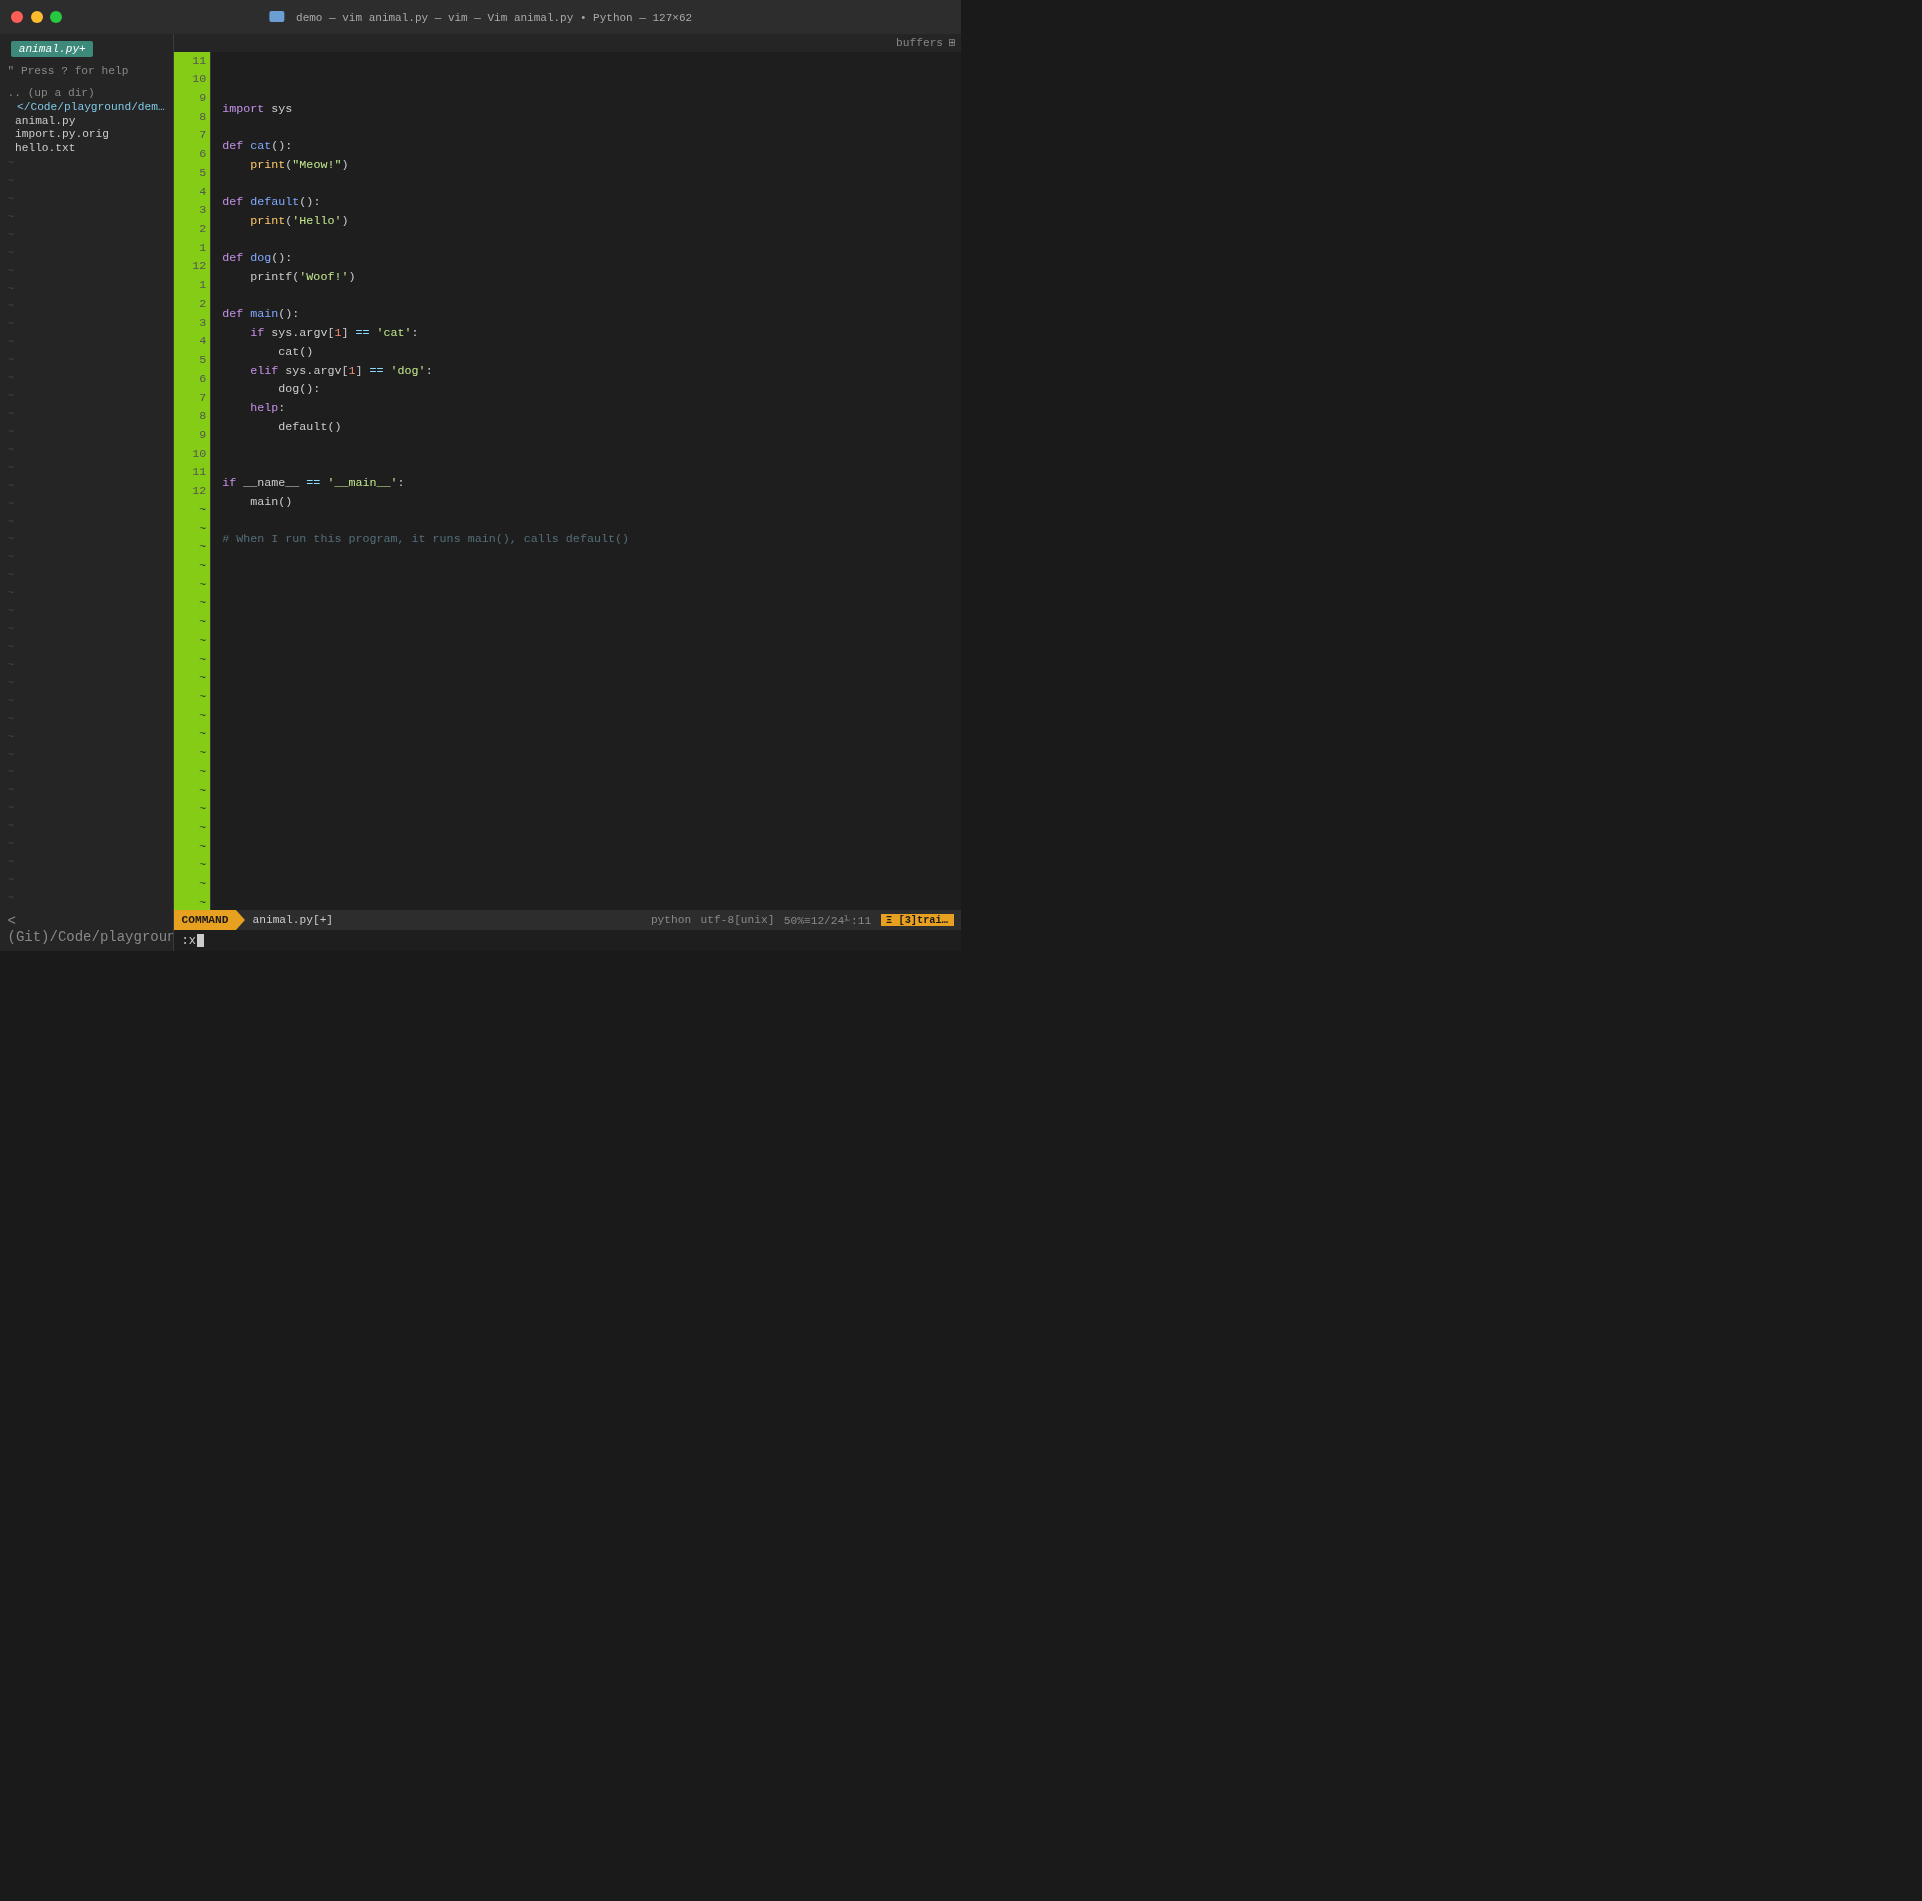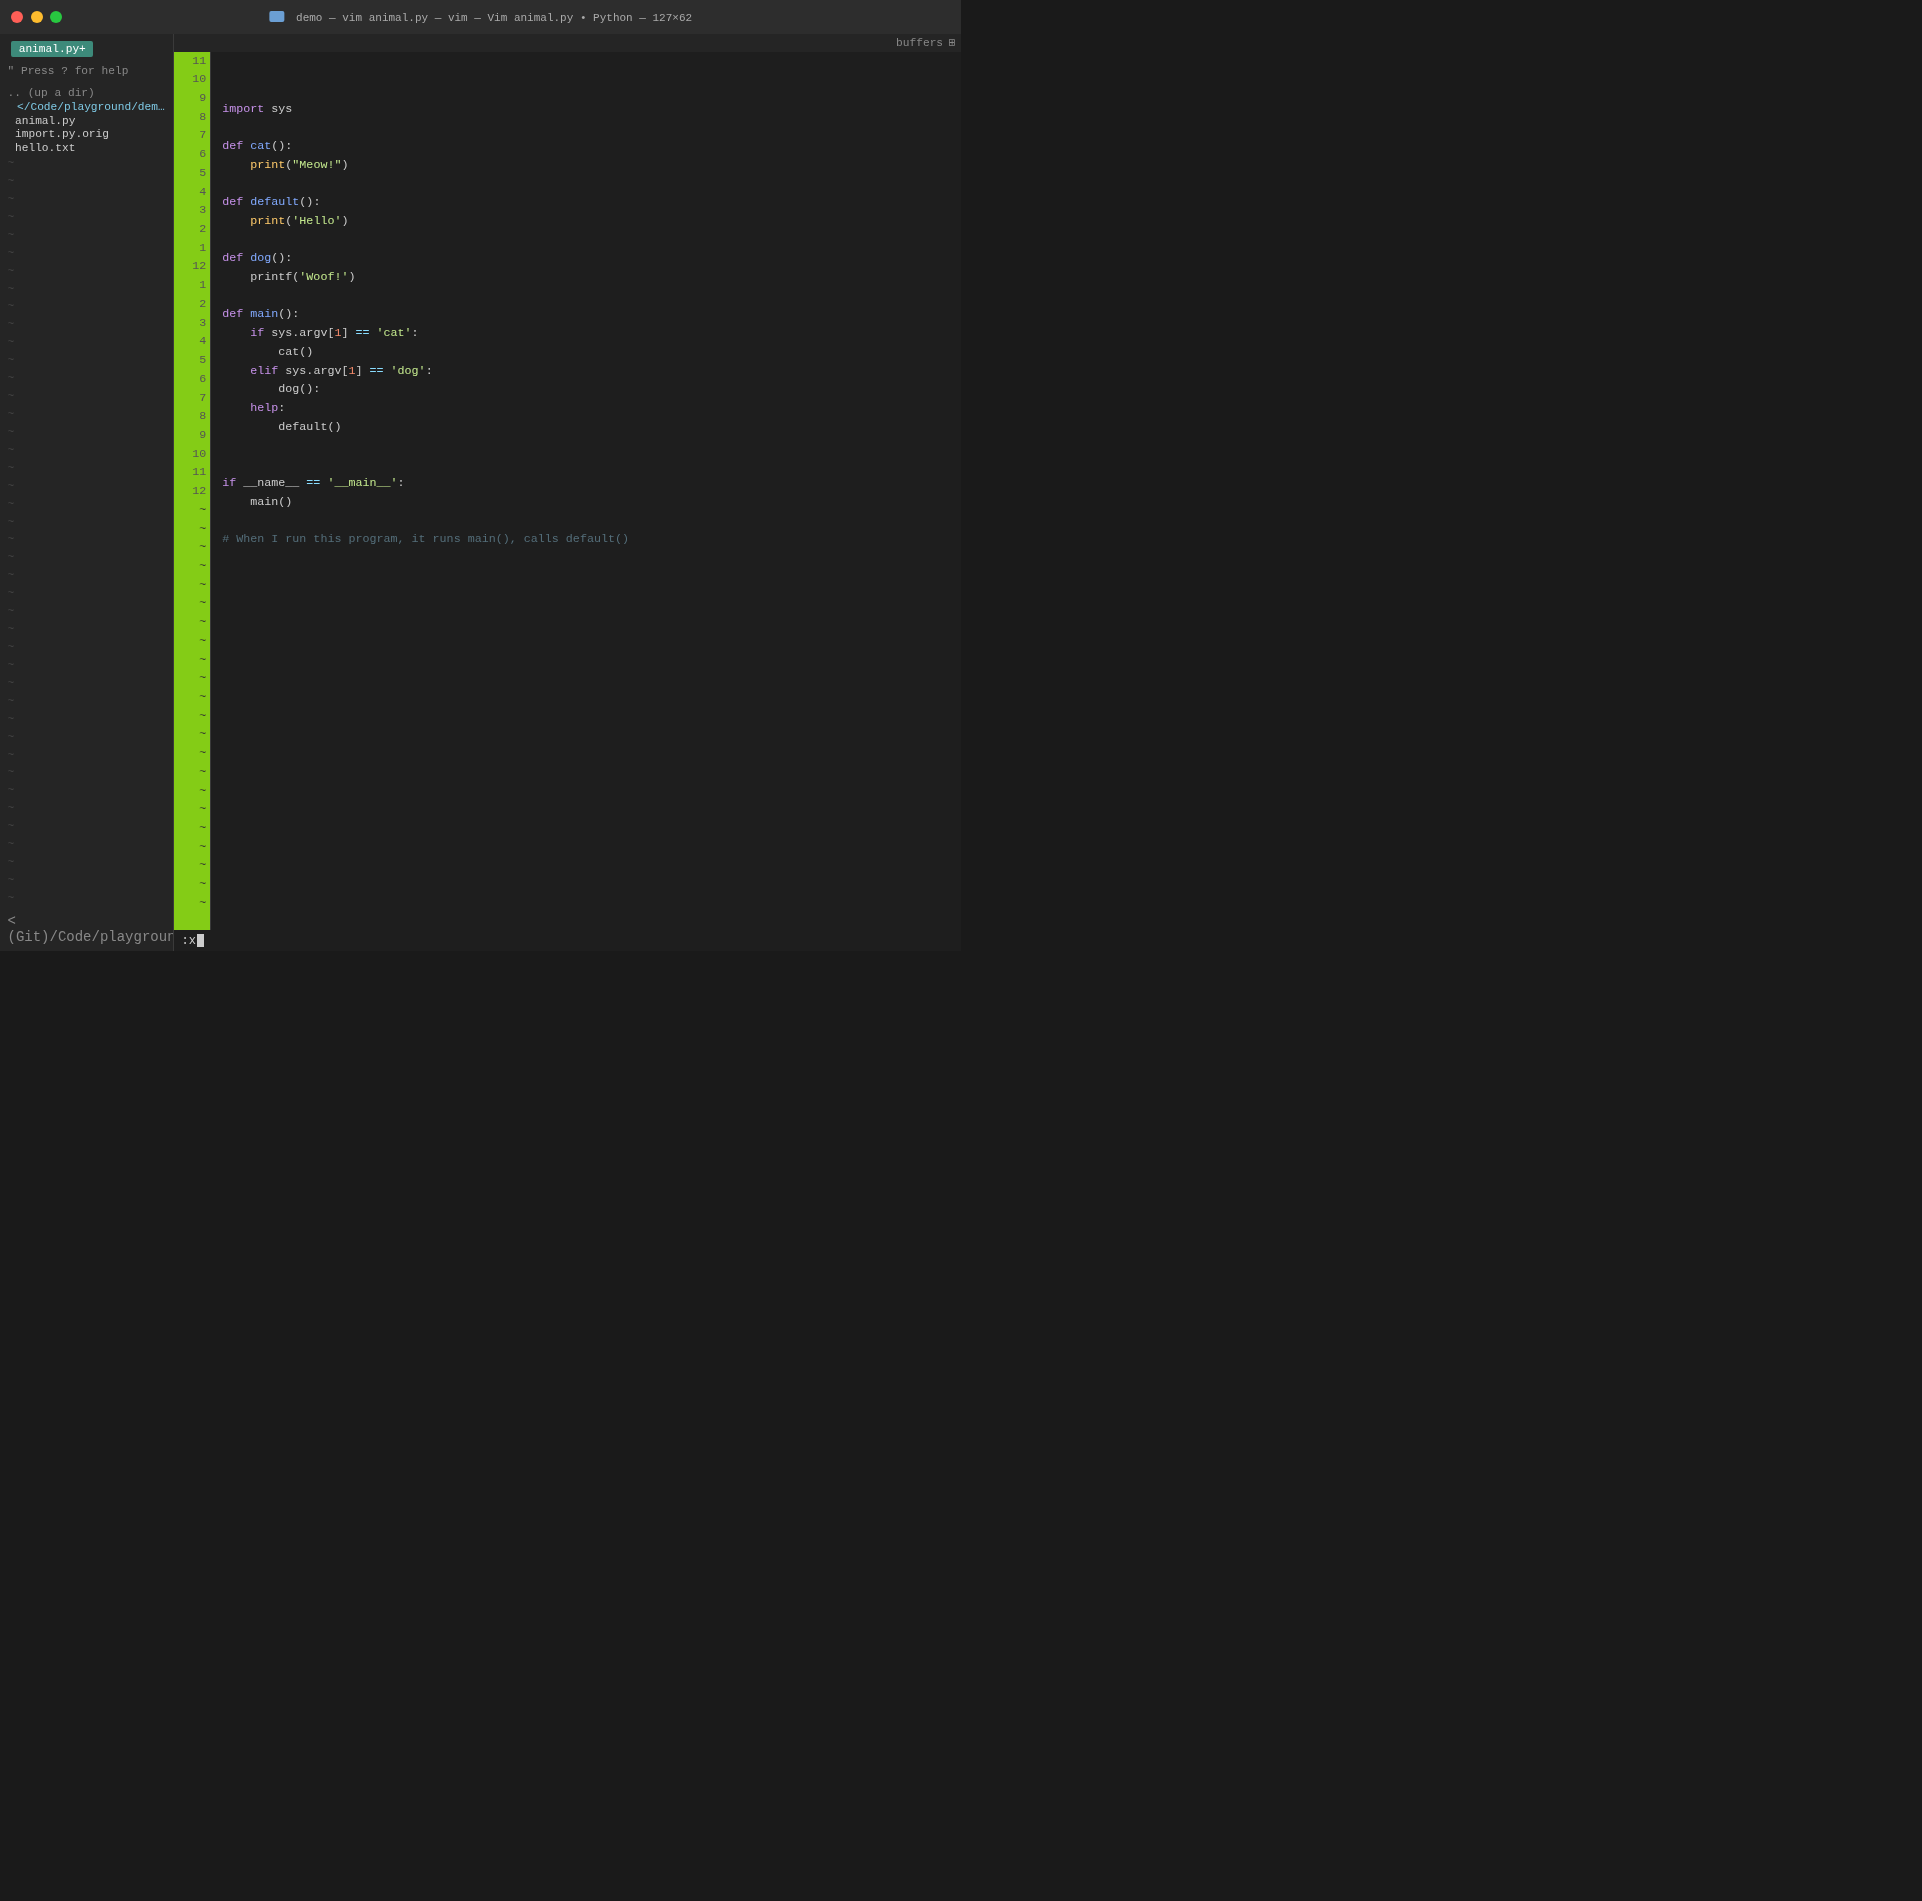--- a/index.html
+++ b/index.html
@@ -260,21 +260,21 @@
   </div>
   <div class="titlebar-title">
     <span class="titlebar-folder-icon"></span>
     <span>demo — vim animal.py — vim — Vim animal.py • Python — 127×62</span>
   </div>
 </div>
 
 <div class="main-area">
 
   <div class="sidebar">
-    <div style="padding: 1.9px 5.6px;">
+    <div style="padding: 1.9px 5.6px; font-style: italic;">
       <span class="sidebar-tab">animal.py+</span>
     </div>
     <div class="sidebar-help">" Press ? for help</div>
     <div class="sidebar-blank"></div>
     <div class="sidebar-item">.. (up a dir)</div>
     <div class="sidebar-item active-dir">&lt;/Code/playground/demo/</div>
     <div class="sidebar-item file">animal.py</div>
     <div class="sidebar-item file">import.py.orig</div>
     <div class="sidebar-item file">hello.txt</div>
 
@@ -411,20 +411,31 @@
         <div class="code-line"><span class="plain">        default()</span></div>
         <div class="code-line">&nbsp;</div>
         <div class="code-line">&nbsp;</div>
         <div class="code-line"><span class="kw">if</span><span class="plain"> __name__ </span><span class="op">==</span><span class="plain"> </span><span class="str">'__main__'</span><span class="plain">:</span></div>
         <div class="code-line"><span class="plain">    main()</span></div>
         <div class="code-line">&nbsp;</div>
         <div class="code-line"><span class="cm"># When I run this program, it runs main(), calls default()</span></div>
       </div>
     </div>
 
+    <div class="statusbar">
+      <div class="status-mode">COMMAND</div>
+      <div class="status-arrow"></div>
+      <div class="status-filename">animal.py[+]</div>
+      <div class="status-right">
+        <span class="status-lang">python</span>
+        <span class="status-enc">utf-8[unix]</span>
+        <span class="status-pos">50%≡12/24⅟:11</span>
+        <span class="status-indicator">Ξ [3]trai…</span>
+      </div>
+    </div>
 
     <div class="cmdline">
       <span>:x</span>
         <span class="cursor-block"></span>
     </div>
 
   </div>
 </div>
 
 

